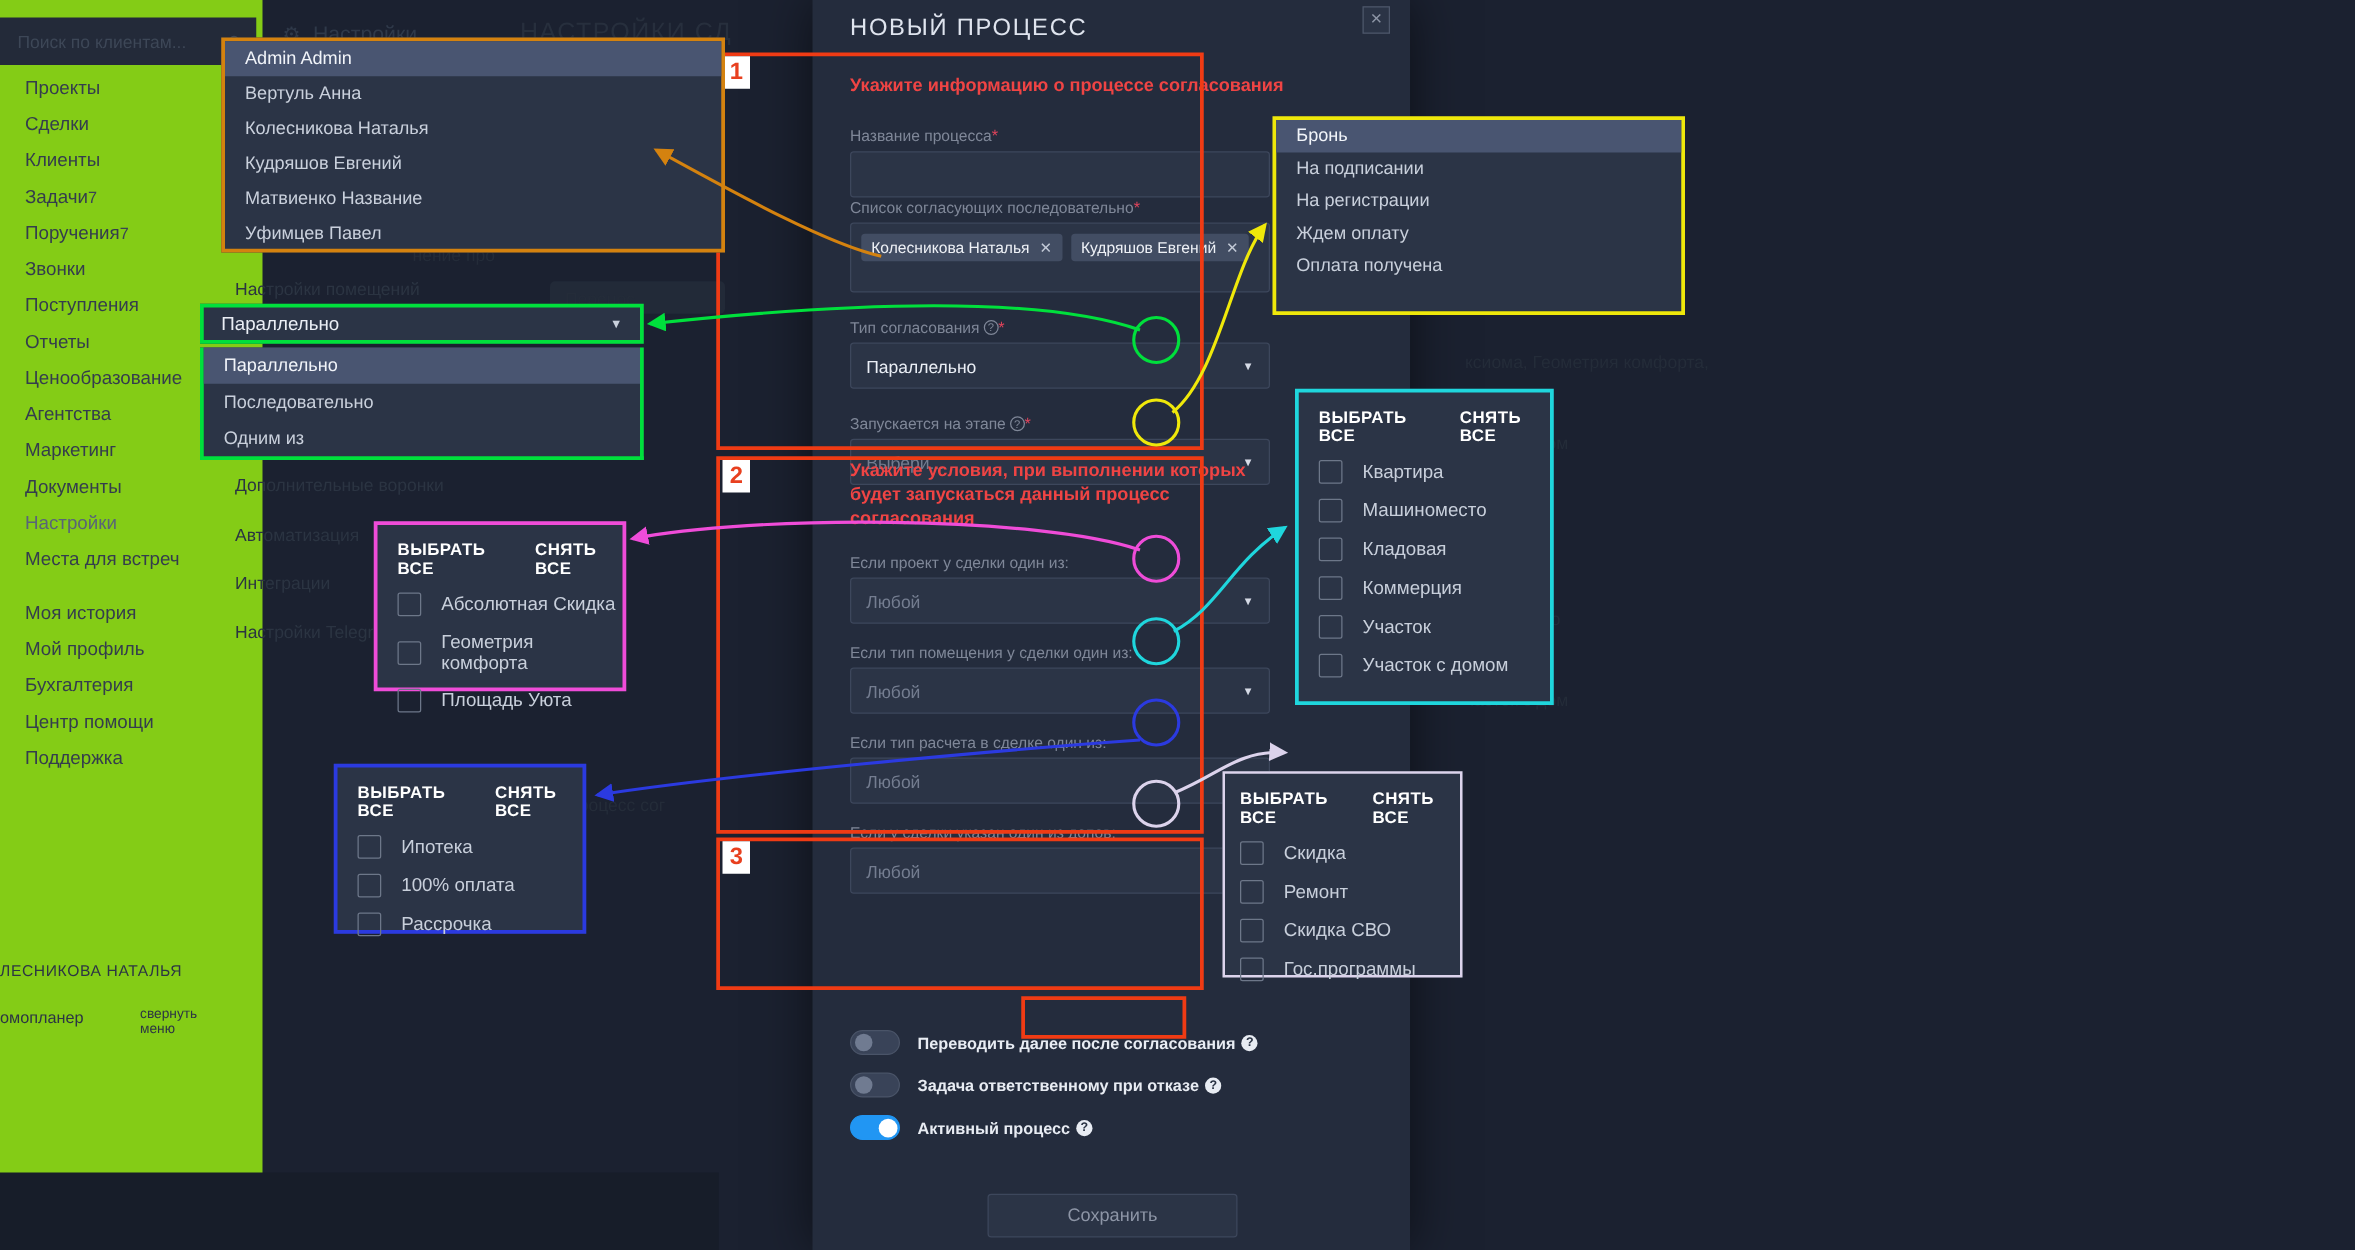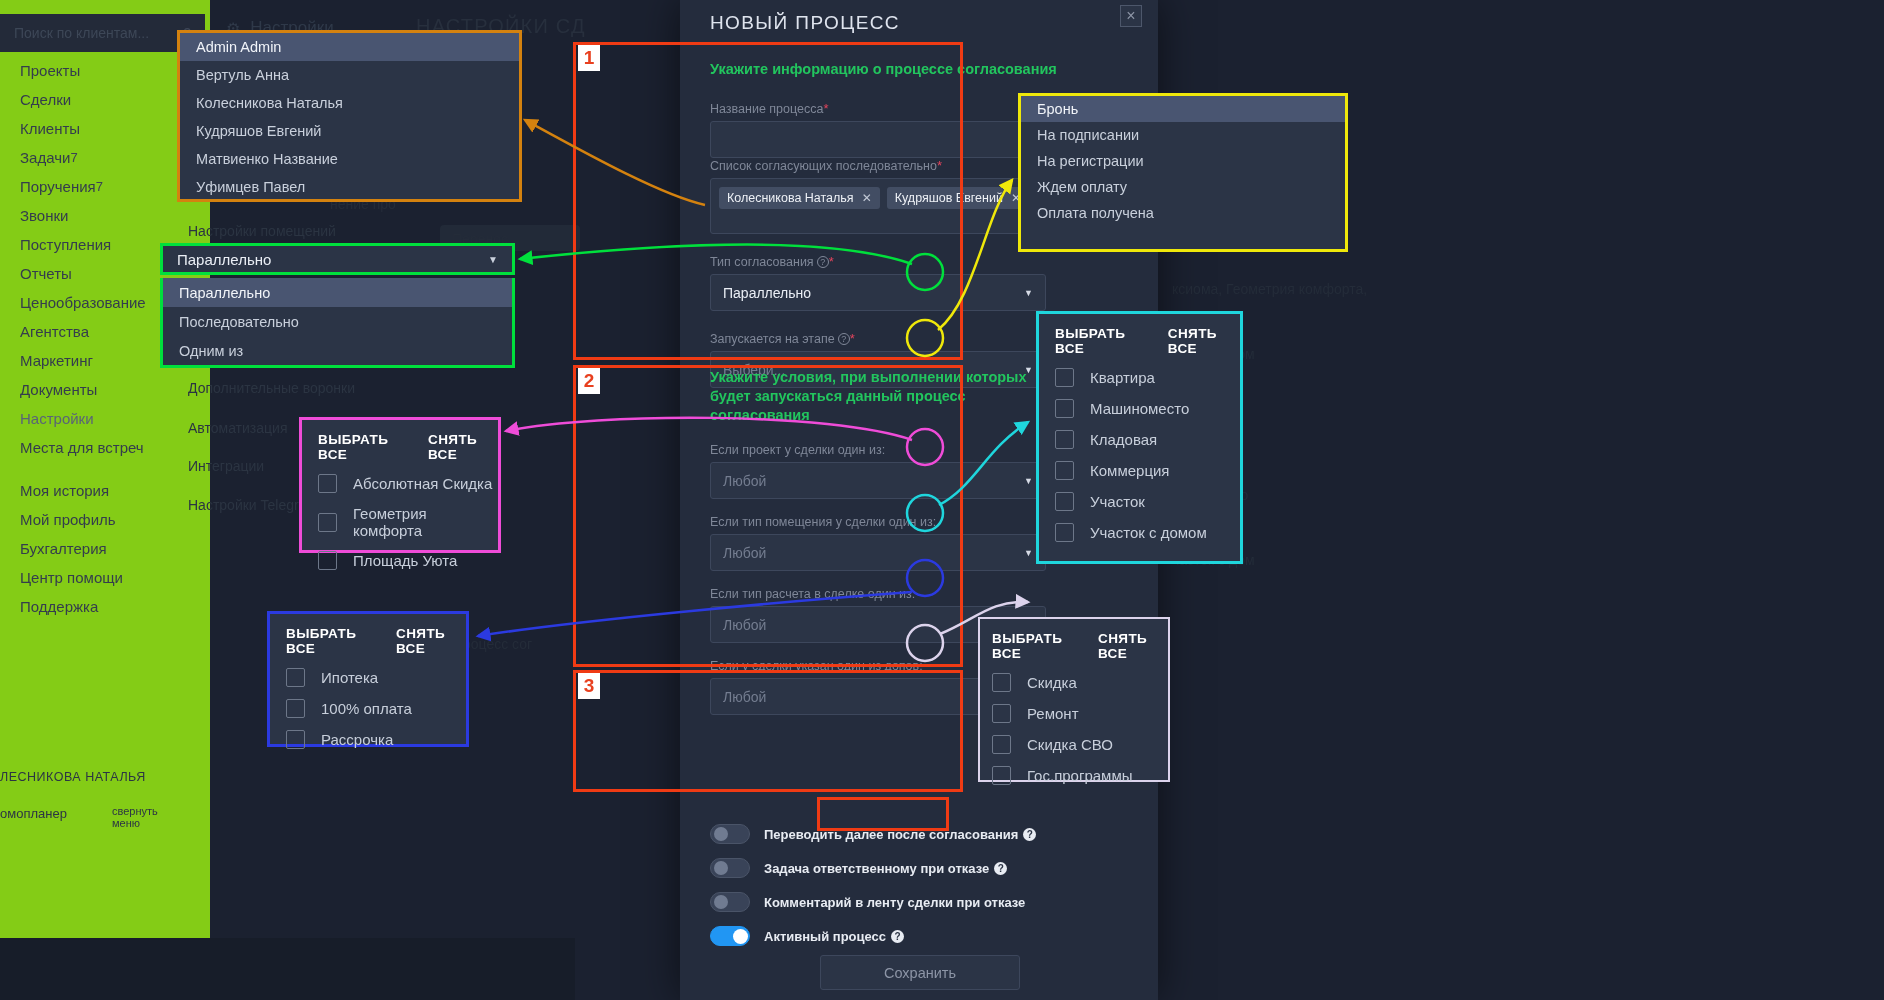--- a/index.html
+++ b/index.html
@@ -47,33 +47,33 @@
     position: absolute; background: #222a38; border-radius: 4px;
   }
   .bottom-bar {
     position: absolute; left: 0; bottom: 0; width: 575px; height: 62px;
     background: #171d29;
   }
   .bottom-chunk { position: absolute; color: #2c3544; font-size: 13px; }
 
   
   .modal {
-    position: absolute; left: 680px; top: 0px; width: 478px; height: 1000px;
+    position: absolute; left: 650px; top: 0px; width: 478px; height: 1000px;
     background: #242c3d; box-shadow: 0 0 40px rgba(0,0,0,.55);
   }
   .modal-title {
     position: absolute; left: 30px; top: 12px; color: #dfe4ee;
     font-size: 19px; letter-spacing: 1.4px;
   }
   .modal-close {
     position: absolute; right: 16px; top: 5px; width: 22px; height: 22px;
     color: #8d95a6; font-size: 16px; display: flex; align-items: center;
     justify-content: center; border: 1px solid #4d576b; background: #2b3446;
   }
-  .sec-title { color: #22c55e; font-size: 14.5px; font-weight: bold; line-height: 19px; }
+  .sec-title { color: #ef4444; font-size: 14.5px; font-weight: bold; line-height: 19px; }
   .fld-label { color: #7f8798; font-size: 12.5px; margin-bottom: 5px; }
   .req { color: #e2445c; font-size: 13px; }
   .help-icon {
     display: inline-block; width: 12px; height: 12px; border-radius: 50%;
     border: 1px solid #7f8798; color: #7f8798; font-size: 9px; line-height: 10px;
     text-align: center; margin-left: 3px; vertical-align: 1px;
   }
   .inp {
     width: 336px; height: 37px; background: #2b3446; border: 1px solid #3d475c;
     border-radius: 3px; display: flex; align-items: center; padding: 0 12px;
@@ -368,28 +368,20 @@
       <div class="toggle-row">
         <div class="toggle">
             <div class="knob"></div>
           </div>
         <div class="toggle-label">
           <span>Задача ответственному при отказе</span>
           <span class="help-solid">?</span>
         </div>
       </div>
       <div class="toggle-row">
-        <div class="toggle">
-            <div class="knob"></div>
-          </div>
-        <div class="toggle-label">
-          <span>Комментарий в ленту сделки при отказе</span>
-        </div>
-      </div>
-      <div class="toggle-row">
         <div class="toggle on">
             <div class="knob"></div>
           </div>
         <div class="toggle-label">
           <span>Активный процесс</span>
           <span class="help-solid">?</span>
         </div>
       </div>
     </div>
 
@@ -400,21 +392,21 @@
   <div class="num-badge" style="left:578px;top:45px">1</div>
 
   <div class="anno" style="left:573px;top:365px;width:390px;height:302px;border-color:#f03b14"></div>
   <div class="num-badge" style="left:578px;top:368px">2</div>
 
   <div class="anno" style="left:573px;top:670px;width:390px;height:122px;border-color:#f03b14"></div>
   <div class="num-badge" style="left:578px;top:673px">3</div>
 
   <div class="anno" style="left:817px;top:797px;width:132px;height:34px;border-color:#f03b14"></div>
 
-  <div class="popover" style="left:177px;top:30px;width:345px;height:172px;border-color:#d4820f">
+  <div class="popover" style="left:177px;top:30px;width:403px;height:172px;border-color:#d4820f">
     <div class="pop-row sel">Admin Admin</div>
     <div class="pop-row">Вертуль Анна</div>
     <div class="pop-row">Колесникова Наталья</div>
     <div class="pop-row">Кудряшов Евгений</div>
     <div class="pop-row">Матвиенко Название</div>
     <div class="pop-row">Уфимцев Павел</div>
   </div>
 
   <div style="position:absolute;left:160px;top:243px;width:355px;height:32px;background:#2b3446;border:3px solid #00e03c;display:flex;align-items:center;padding:0 14px;color:#eaeef5;font-size:15px;justify-content:space-between">
     <span>Параллельно</span>

